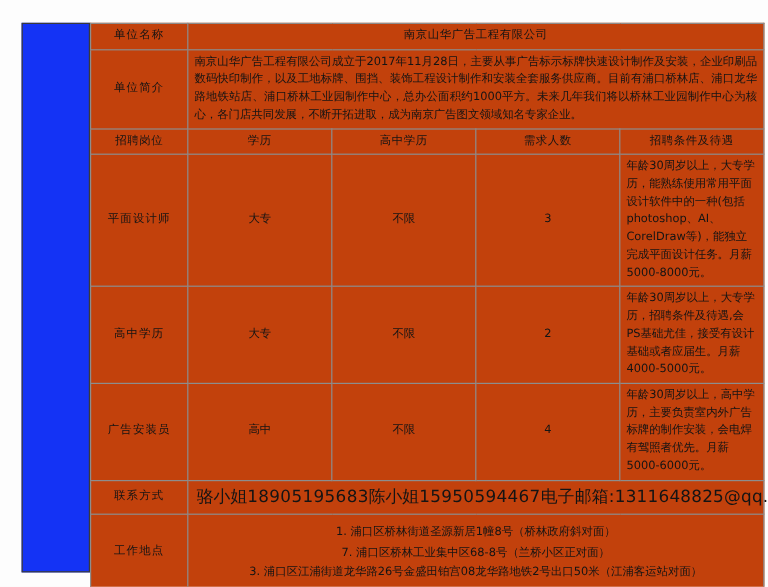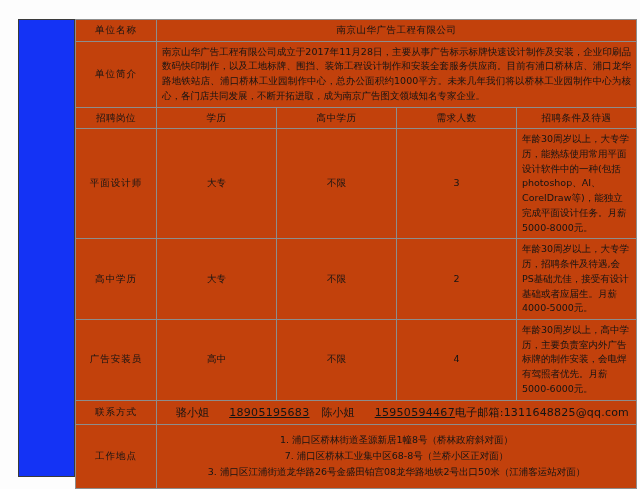--- a/index.html
+++ b/index.html
@@ -99,26 +99,26 @@
   .cond {
     font-size: 9.4px;
     line-height: 1.6;
     text-align: left;
     padding: 4px 6px;
   }
 
   .contact-line {
     display: flex;
     align-items: center;
-    font-size: 11px;
+    font-size: 14px;
     padding: 0 2px;
     white-space: nowrap;
   }
   .contact-name   { width: 68px; text-align: center; }
-  .contact-phone  { width: 106px; text-align: right; letter-spacing: 0.3px; text-decoration: underline; }
+  .contact-phone  { width: 106px; text-align: right; letter-spacing: 0.3px; }
   .contact-email  { flex: 1; text-align: left; letter-spacing: 0.2px; }
 
   .loc {
     text-align: center;
     font-size: 9.5px;
     line-height: 1.72;
     padding: 4px 4px;
   }
   .loc div { white-space: nowrap; }
 </style>

